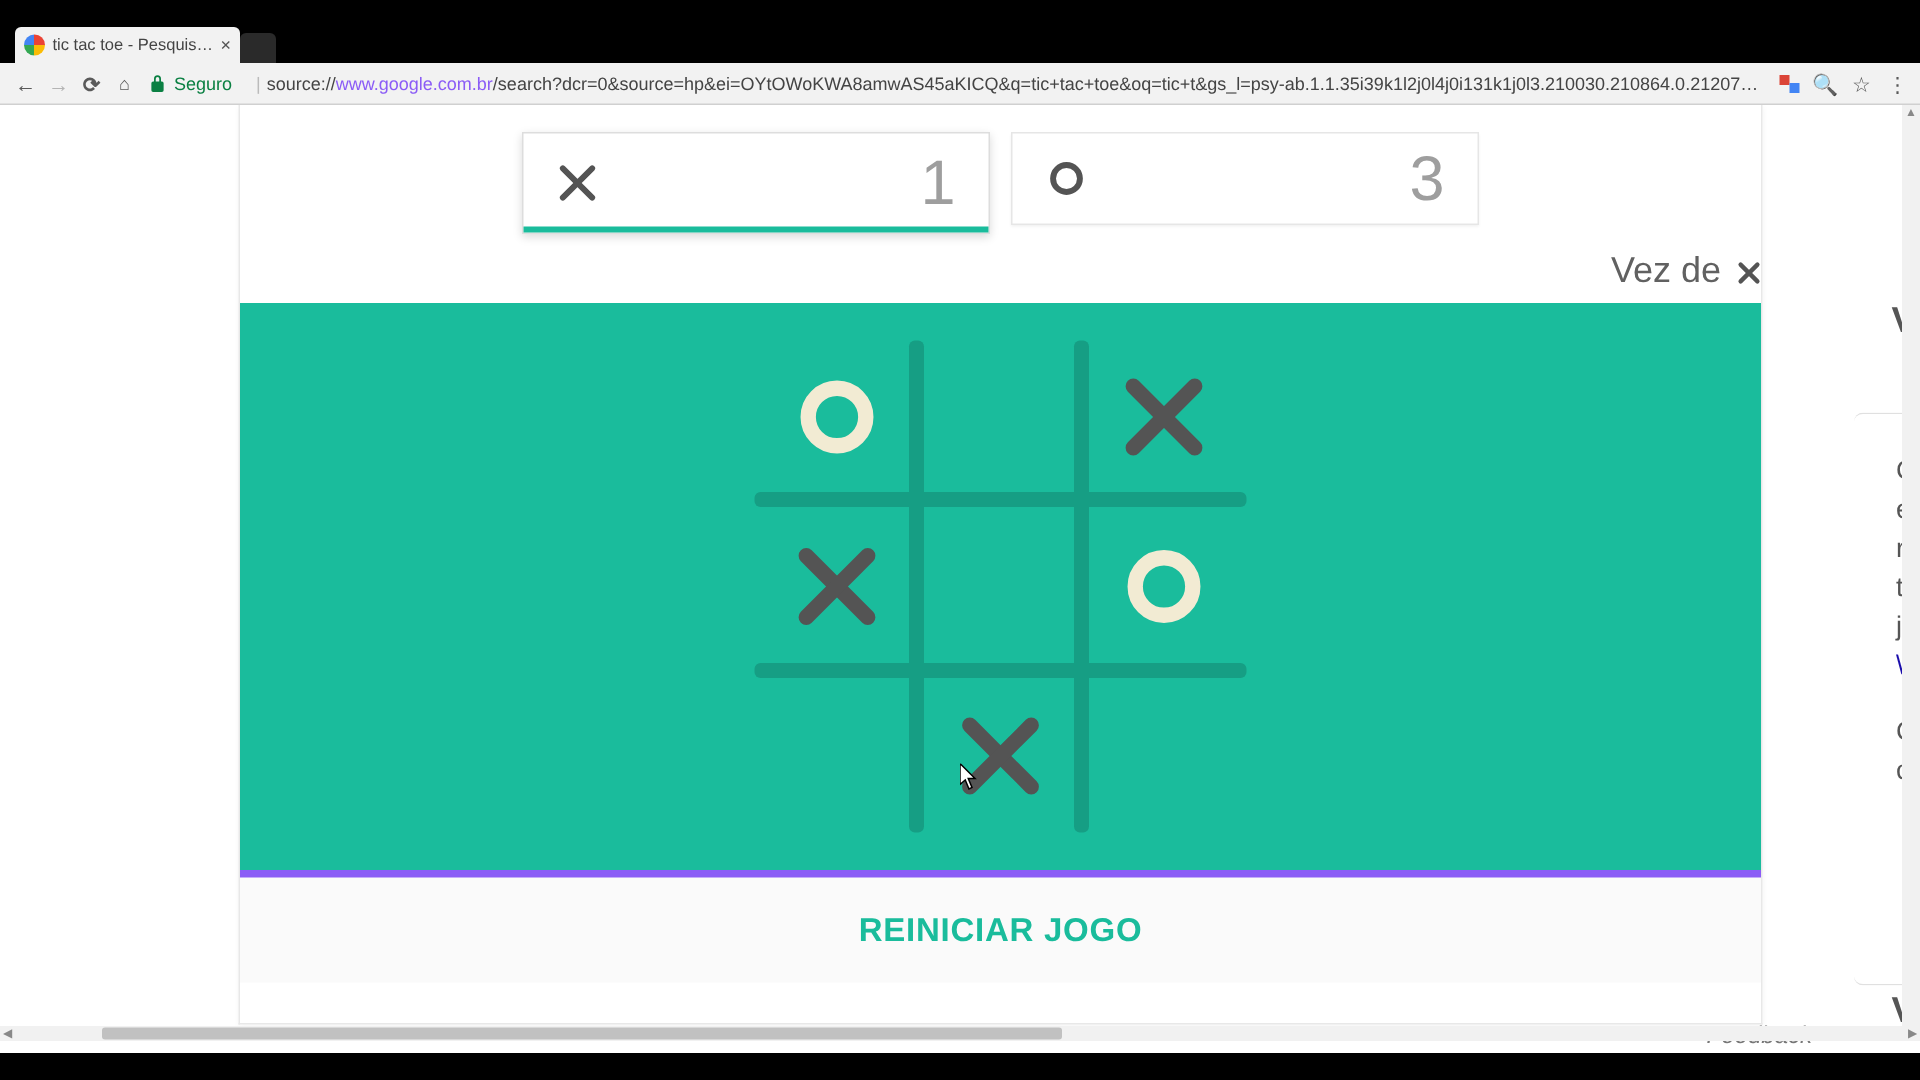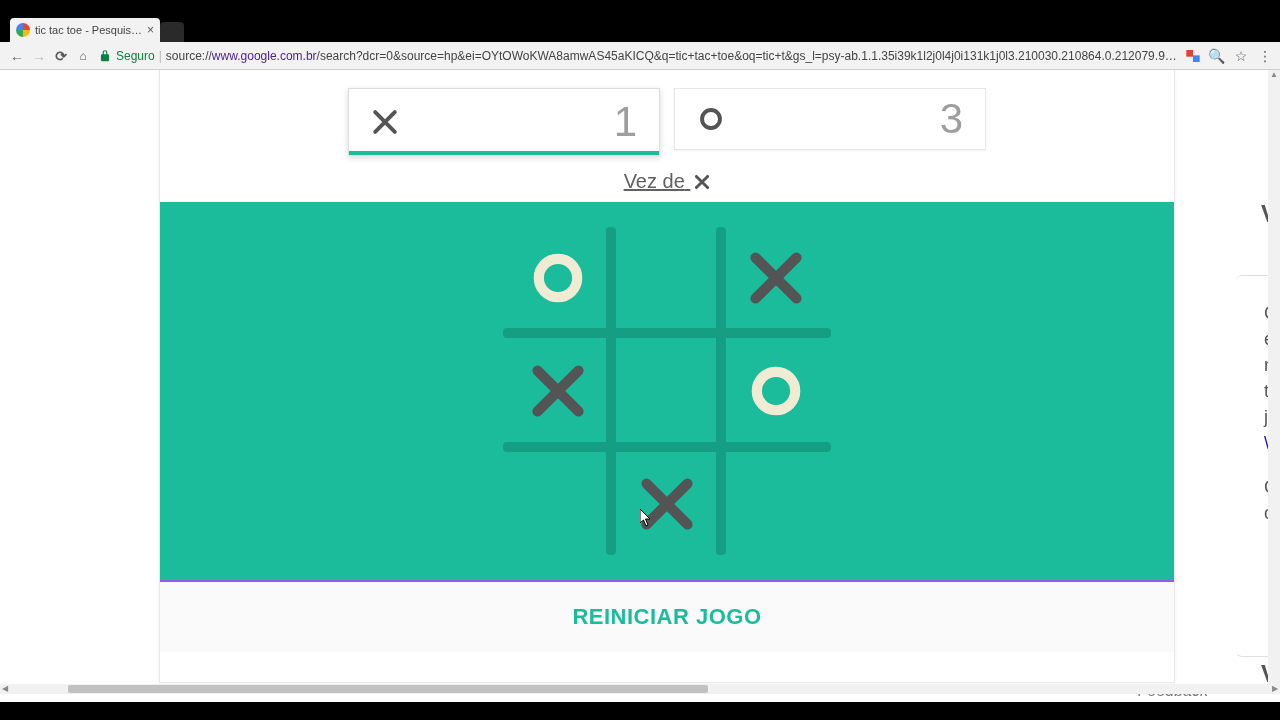--- a/index.html
+++ b/index.html
@@ -10,24 +10,24 @@
   .tabstrip{position:absolute;left:0;top:18px;width:100%;height:24px;background:#000;}
   .tab{position:absolute;left:10px;top:0;width:150px;height:24px;background:#f2f2f2;border-top-left-radius:4px;border-top-right-radius:4px;display:flex;align-items:center;padding:0 6px;box-sizing:border-box;font-size:11px;color:#444;}
   .tab .favicon{width:14px;height:14px;margin-right:5px;border-radius:50%;background:conic-gradient(#ea4335 0 90deg,#fbbc05 90deg 180deg,#34a853 180deg 270deg,#4285f4 270deg 360deg);}
   .tab .title{flex:1;white-space:nowrap;overflow:hidden;text-overflow:ellipsis;}
   .tab .close{color:#555;font-size:12px;line-height:12px;}
   .tab2{position:absolute;left:160px;top:4px;width:24px;height:20px;background:#2a2a2a;border-top-left-radius:4px;border-top-right-radius:4px;}
   
   .toolbar{position:absolute;left:0;top:42px;width:100%;height:28px;background:#f2f2f2;border-bottom:1px solid #d0d0d0;display:flex;align-items:center;padding:0 6px;box-sizing:border-box;font-size:12px;color:#555;}
   .toolbar .navbtn{width:22px;height:22px;display:flex;align-items:center;justify-content:center;color:#5a5a5a;font-size:14px;font-weight:bold;cursor:pointer;}
   .toolbar .https-lock{width:14px;height:14px;color:#0b8043;margin:0 4px;}
-  .toolbar .seguro{color:#0b8043;font-size:12px;margin-right:0;}
+  .toolbar .seguro{color:#0b8043;font-size:12px;margin-right:12px;}
   .toolbar .pipe{color:#bbb;margin:0 4px;}
   .toolbar .url{flex:1;color:#444;white-space:nowrap;overflow:hidden;text-overflow:ellipsis;font-size:12px;}
-  .toolbar .url .domain{color:#4c1d95;}
+  .toolbar .url .domain{color:#8b5cf6;}
   .toolbar .ricon{width:18px;height:18px;margin-left:6px;color:#5a5a5a;display:flex;align-items:center;justify-content:center;font-size:14px;cursor:pointer;}
   
   .viewport{position:absolute;left:0;top:70px;right:0;bottom:18px;background:#fff;overflow:hidden;}
   .hscrollbar{position:absolute;left:0;bottom:8px;width:100%;height:10px;background:#f1f1f1;}
   .hscrollbar .thumb{position:absolute;left:68px;top:1px;width:640px;height:8px;background:#c1c1c1;border-radius:2px;}
   .hscrollbar .larr,.hscrollbar .rarr{position:absolute;top:0;width:10px;height:10px;font-size:8px;line-height:10px;text-align:center;color:#888;}
   .hscrollbar .larr{left:0;}
   .hscrollbar .rarr{right:0;}
   .vscrollbar{position:absolute;right:0;top:0;bottom:10px;width:12px;background:#f1f1f1;}
   .vscrollbar .uarr,.vscrollbar .darr{position:absolute;left:0;width:12px;height:10px;font-size:8px;line-height:10px;text-align:center;color:#888;}
@@ -44,38 +44,38 @@
   
   .card{position:absolute;left:159px;top:0;width:1014px;height:612px;background:#fff;border:1px solid #e8e8e8;border-top:none;box-shadow:0 1px 4px rgba(0,0,0,0.05);}
   
   .scores{position:relative;width:100%;height:100px;display:flex;justify-content:center;align-items:flex-start;padding-top:18px;box-sizing:border-box;gap:14px;}
   .scorebox{width:312px;height:62px;background:#fff;border:1px solid #e6e6e6;box-shadow:0 1px 2px rgba(0,0,0,0.06);display:flex;align-items:center;justify-content:space-between;padding:0 22px;box-sizing:border-box;position:relative;}
   .scorebox.active{height:68px;box-shadow:0 2px 6px rgba(0,0,0,0.15);border:1px solid #ddd;}
   .scorebox.active::after{content:"";position:absolute;left:0;right:0;bottom:0;height:4px;background:#1abc9c;}
   .scorebox .mark svg{width:28px;height:28px;display:block;}
   .scorebox .score{font-size:42px;color:#9e9e9e;font-weight:300;}
   
-  .turnrow{width:100%;text-align:center;font-size:20px;color:#616161;height:32px;line-height:22px;text-decoration:underline;}
+  .turnrow{width:100%;text-align:right;font-size:24px;color:#616161;height:32px;line-height:22px;}
   .turnrow svg{width:16px;height:16px;vertical-align:-2px;margin-left:4px;}
   
   .board-area{position:relative;width:100%;height:378px;background:#1abc9c;}
   .grid{position:absolute;left:50%;top:50%;transform:translate(-50%,-50%);width:328px;height:340px;display:grid;grid-template-columns:repeat(3,1fr);grid-template-rows:repeat(3,1fr);}
   .cell{position:relative;display:flex;align-items:center;justify-content:center;cursor:pointer;}
   .cell svg{width:64px;height:64px;display:block;}
   
   .grid::before,.grid::after{content:"";position:absolute;background:#169e84;}
   .vline1{position:absolute;left:33%;top:6px;bottom:6px;width:10px;margin-left:-5px;background:#169e84;border-radius:4px;}
   .vline2{position:absolute;left:66.6%;top:6px;bottom:6px;width:10px;margin-left:-5px;background:#169e84;border-radius:4px;}
   .hline1{position:absolute;top:33%;left:0;right:0;height:10px;margin-top:-5px;background:#169e84;border-radius:4px;}
   .hline2{position:absolute;top:66.6%;left:0;right:0;height:10px;margin-top:-5px;background:#169e84;border-radius:4px;}
   
   .cursor{position:absolute;left:480px;top:307px;width:12px;height:18px;pointer-events:none;z-index:50;}
   .cursor svg{width:12px;height:18px;}
   
-  .restart-row{width:100%;height:70px;display:flex;align-items:center;justify-content:center;background:#fafafa;border-top:2px solid #8b5cf6;}
+  .restart-row{width:100%;height:70px;display:flex;align-items:center;justify-content:center;background:#fafafa;border-top:5px solid #8b5cf6;}
   .restart-btn{color:#1abc9c;font-size:22px;font-weight:700;letter-spacing:0.5px;cursor:pointer;}
   .feedback{position:absolute;right:72px;bottom:2px;font-style:italic;color:#777;font-size:16px;}
 </style>
 </head>
 <body>
 
 <div class="topbar">
   <span class="user-dot">▴</span>
 </div>
 <div class="tabstrip">

